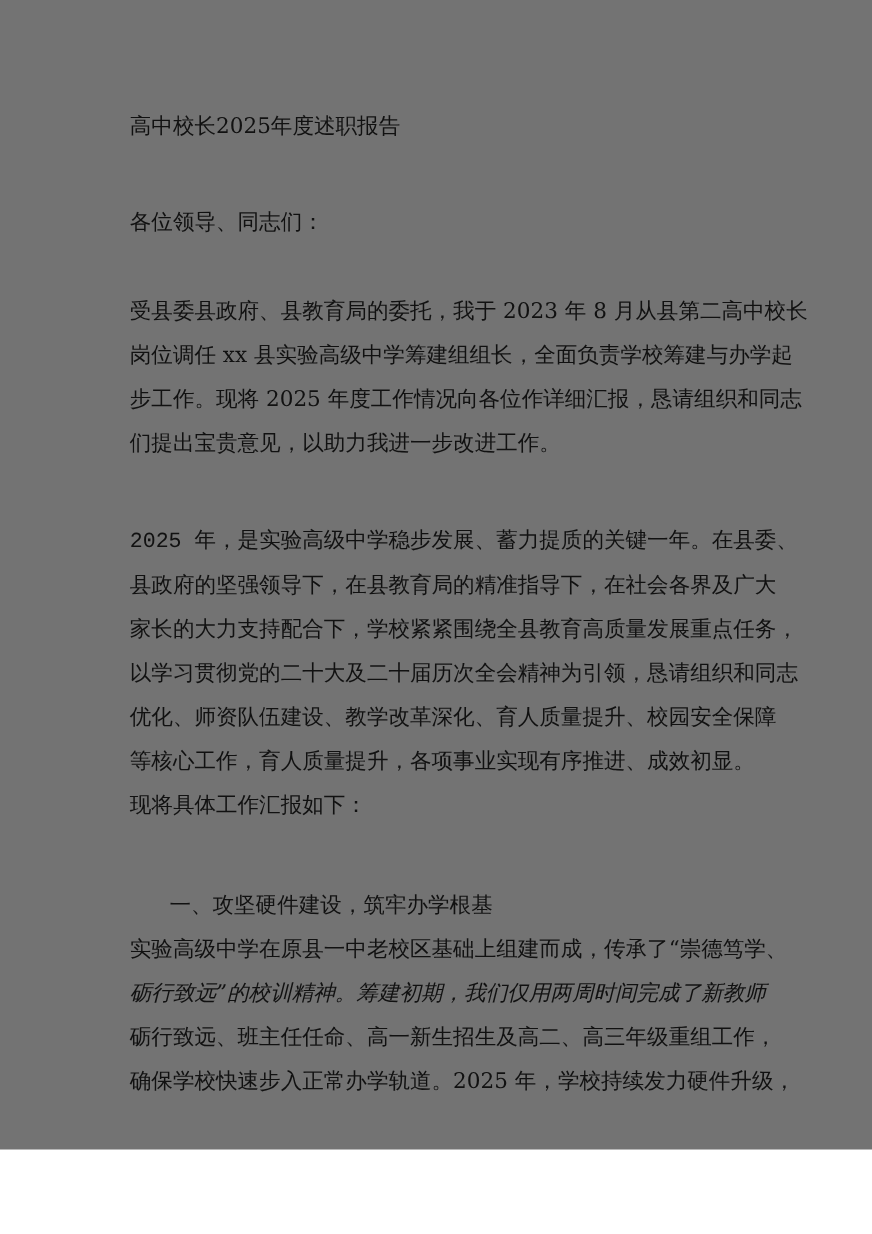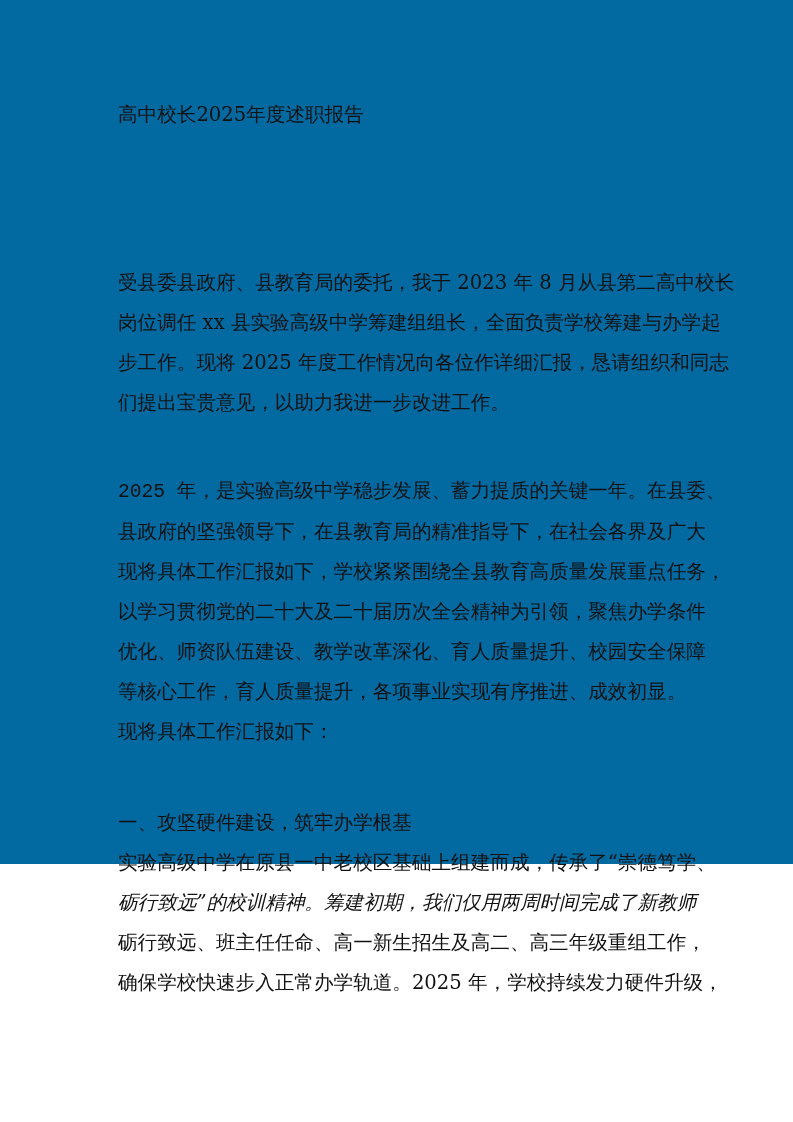--- a/index.html
+++ b/index.html
@@ -13,60 +13,61 @@
       position: relative;
       overflow: hidden;
       font-family: "DejaVu Serif", "Liberation Serif", serif;
       color: #111111;
     }
     .page {
       position: absolute;
       left: 0;
       top: 0;
       width: 793px;
-      height: 864px;
-      background: #0369a1;
+      height: 1045px;
+      background: #737373;
     }
     .line {
       position: absolute;
       left: 118px;
       width: 580px;
       height: 28px;
       font-size: 19.6px;
       line-height: 28px;
       white-space: nowrap;
       letter-spacing: 0px;
     }
   </style>
 </head>
 <body>
 
 <div class="page">
 
   <div class="line" style="top:101px;">高中校长2025年度述职报告</div>
 
+  <div class="line" style="top:188px;">各位领导、同志们：</div>
 
   <div>
     <div class="line" style="top:269px;">受县委县政府、县教育局的委托，我于 2023 年 8 月从县第二高中校长</div>
     <div class="line" style="top:309px;">岗位调任 xx 县实验高级中学筹建组组长，全面负责学校筹建与办学起</div>
     <div class="line" style="top:349px;">步工作。现将 2025 年度工作情况向各位作详细汇报，恳请组织和同志</div>
     <div class="line" style="top:389px;">们提出宝贵意见，以助力我进一步改进工作。</div>
   </div>
 
   <div>
     <div class="line" style="top:478px;font-family:Liberation Mono, monospace;">2025 年，是实验高级中学稳步发展、蓄力提质的关键一年。在县委、</div>
     <div class="line" style="top:518px;">县政府的坚强领导下，在县教育局的精准指导下，在社会各界及广大</div>
-    <div class="line" style="top:558px;">现将具体工作汇报如下，学校紧紧围绕全县教育高质量发展重点任务，</div>
-    <div class="line" style="top:598px;">以学习贯彻党的二十大及二十届历次全会精神为引领，聚焦办学条件</div>
+    <div class="line" style="top:558px;">家长的大力支持配合下，学校紧紧围绕全县教育高质量发展重点任务，</div>
+    <div class="line" style="top:598px;">以学习贯彻党的二十大及二十届历次全会精神为引领，恳请组织和同志</div>
     <div class="line" style="top:638px;">优化、师资队伍建设、教学改革深化、育人质量提升、校园安全保障</div>
     <div class="line" style="top:678px;">等核心工作，育人质量提升，各项事业实现有序推进、成效初显。</div>
     <div class="line" style="top:718px;">现将具体工作汇报如下：</div>
   </div>
 
   <div>
-    <div class="line" style="top:809px;">一、攻坚硬件建设，筑牢办学根基</div>
+    <div class="line" style="top:809px;margin-left:36px;">一、攻坚硬件建设，筑牢办学根基</div>
     <div class="line" style="top:849px;">实验高级中学在原县一中老校区基础上组建而成，传承了“崇德笃学、</div>
     <div class="line" style="top:889px;font-style:italic;">砺行致远”的校训精神。筹建初期，我们仅用两周时间完成了新教师</div>
     <div class="line" style="top:929px;">砺行致远、班主任任命、高一新生招生及高二、高三年级重组工作，</div>
     <div class="line" style="top:969px;">确保学校快速步入正常办学轨道。2025 年，学校持续发力硬件升级，</div>
   </div>
 
 </div>
 
 </body></html>

